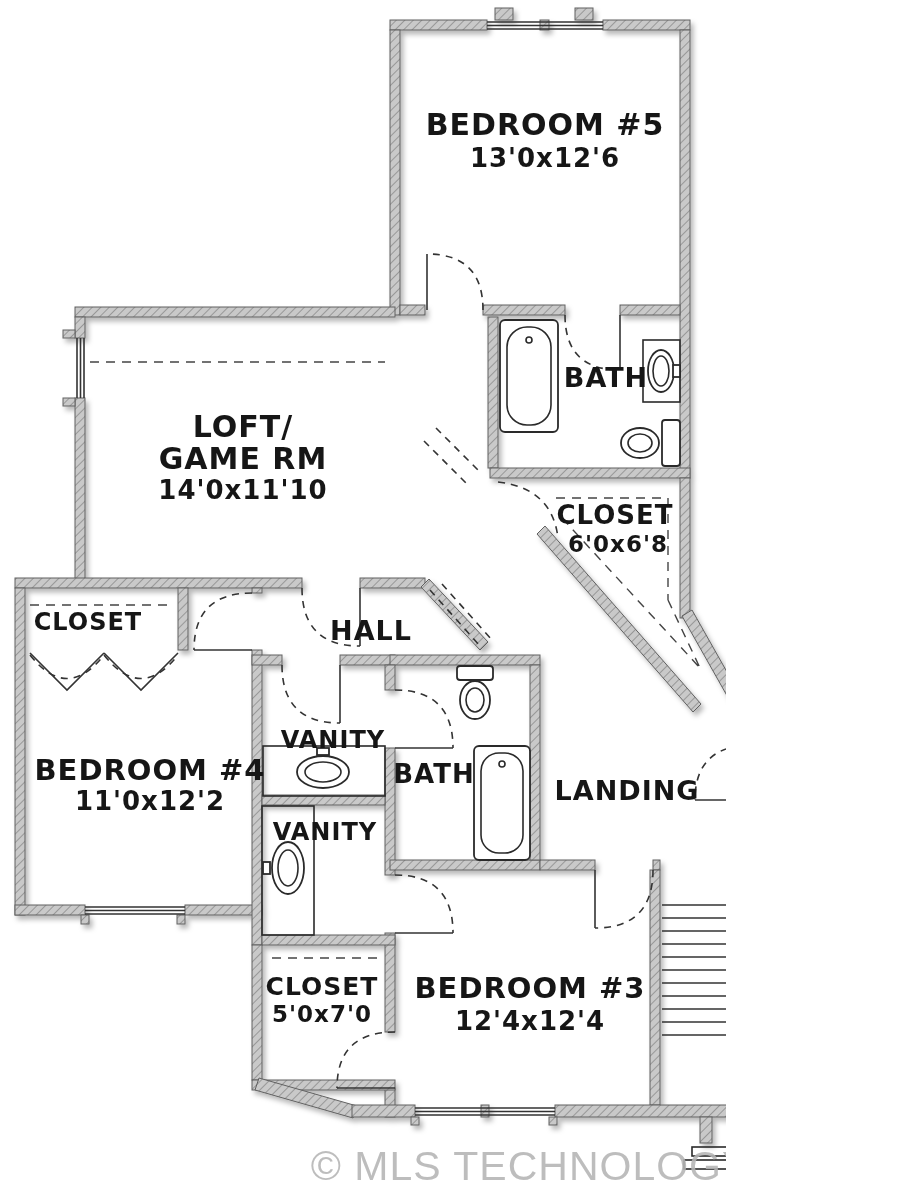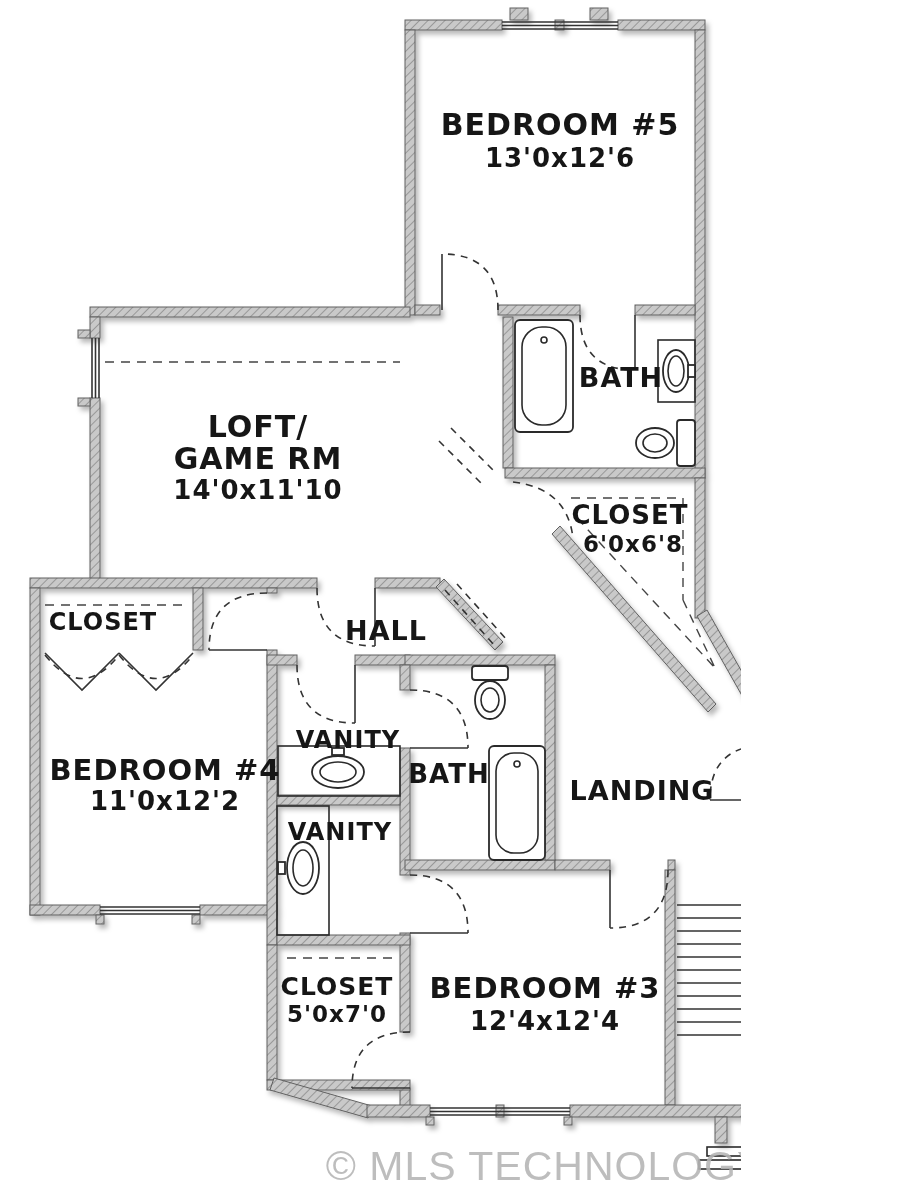--- a/index.html
+++ b/index.html
@@ -1,16 +1,16 @@
 <!DOCTYPE html>
 <html><head>
 <meta charset="utf-8">
 <style>
   html,body{margin:0;padding:0;background:#ffffff;}
-  .plan-wrap{position:relative;width:726px;height:1199px;background:#ffffff;overflow:hidden;margin-left:15px;}
+  .plan-wrap{position:relative;width:726px;height:1199px;background:#ffffff;overflow:hidden;}
   svg{display:block;}
   .room-label{font-family:"DejaVu Sans","Liberation Sans",sans-serif;font-weight:bold;fill:#161616;letter-spacing:1px;}
   .wm{font-family:"Liberation Sans","DejaVu Sans",sans-serif;fill:#b5b5b5;opacity:.88;letter-spacing:1px;}
   .wall{fill:url(#hatch);stroke:#616161;stroke-width:1;}
   .door{stroke:#333;stroke-width:1.6;fill:none;stroke-dasharray:7 6;}
   .leaf{stroke:#333;stroke-width:1.6;fill:none;}
   .fix{stroke:#2a2a2a;stroke-width:1.8;fill:#ffffff;}
   .fixn{stroke:#2a2a2a;stroke-width:1.6;fill:none;}
   .winline{stroke:#333;stroke-width:1.6;fill:none;}
   .shelf{stroke:#444;stroke-width:1.4;fill:none;stroke-dasharray:9 7;}

